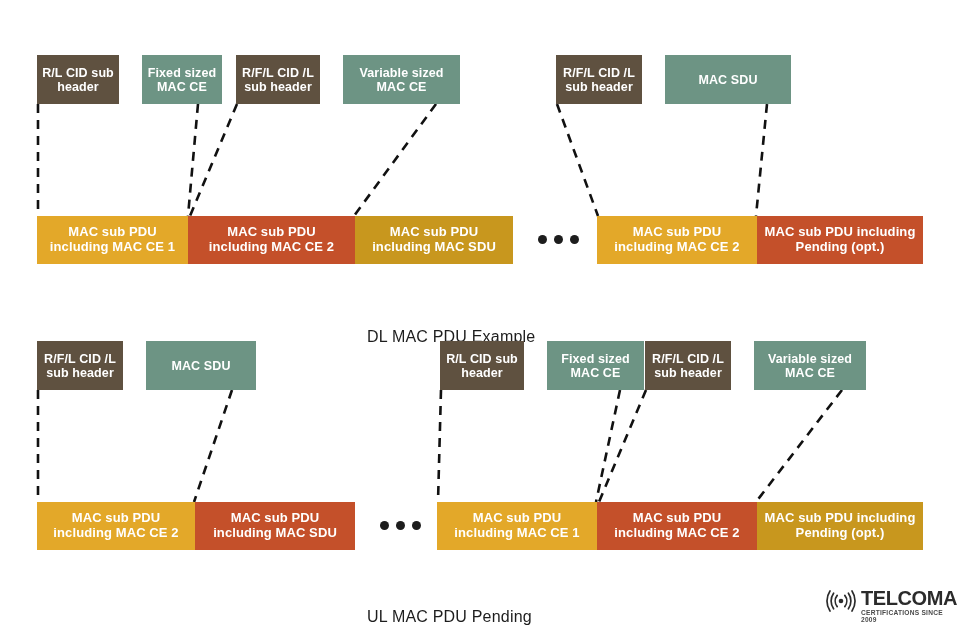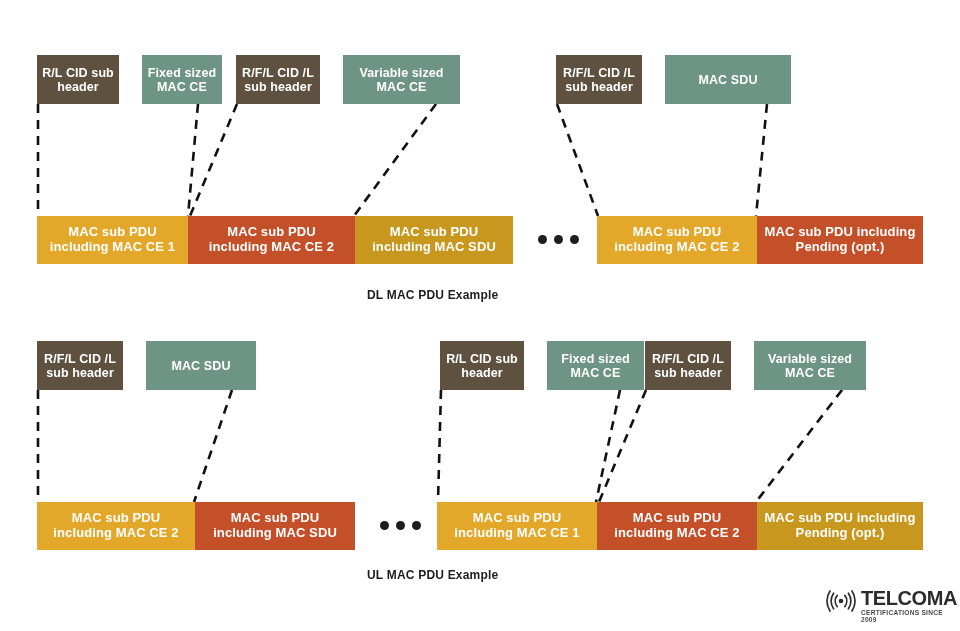--- a/index.html
+++ b/index.html
@@ -44,25 +44,26 @@
   .pdu-yellow { background: #e3a829; }
   .pdu-gold   { background: #c8971e; }
   .pdu-rust   { background: #c4502a; }
 
   .top-box   { font-size: 12.5px; }
   .pdu-box   { font-size: 13px; }
 
   
   .caption {
     position: absolute;
-    font-size: 12px;
-    font-weight: bold;
+    font-size: 16px;
+    font-weight: normal;
     color: #1d1d1d;
     letter-spacing: .2px;
     white-space: nowrap;
+    margin-top: 40px;
   }
 
   
   .dots {
     position: absolute;
     display: flex;
     gap: 7px;
     align-items: center;
   }
   .dots span {
@@ -208,21 +209,21 @@
       <span></span>
   </div>
 
   <div class="blk pdu-box pdu-yellow" style="left:437px; top:502px; width:160px; height:48px;">MAC sub PDU
 including MAC CE 1</div>
   <div class="blk pdu-box pdu-rust" style="left:597px; top:502px; width:160px; height:48px;">MAC sub PDU
 including MAC CE 2</div>
   <div class="blk pdu-box pdu-gold" style="left:757px; top:502px; width:166px; height:48px;">MAC sub PDU including
 Pending (opt.)</div>
 
-  <div class="caption" style="left:367px; top:568px;">UL MAC PDU Example</div>
+  <div class="caption" style="left:367px; top:568px;">UL MAC PDU Pending</div>
 
   <div id="logo">
     <svg class="wifi" viewBox="0 0 34 26" xmlns="http://www.w3.org/2000/svg">
       <g fill="none" stroke="#2b2b2b" stroke-width="1.7" stroke-linecap="round">
         <path d="M13.2 7.4 A9 9 0 0 0 13.2 18.6"></path>
         <path d="M9.6 5.2 A13.5 13.5 0 0 0 9.6 20.8"></path>
         <path d="M6.0 3.0 A18 18 0 0 0 6.0 23.0"></path>
         <path d="M20.8 7.4 A9 9 0 0 1 20.8 18.6"></path>
         <path d="M24.4 5.2 A13.5 13.5 0 0 1 24.4 20.8"></path>
         <path d="M28.0 3.0 A18 18 0 0 1 28.0 23.0"></path>

